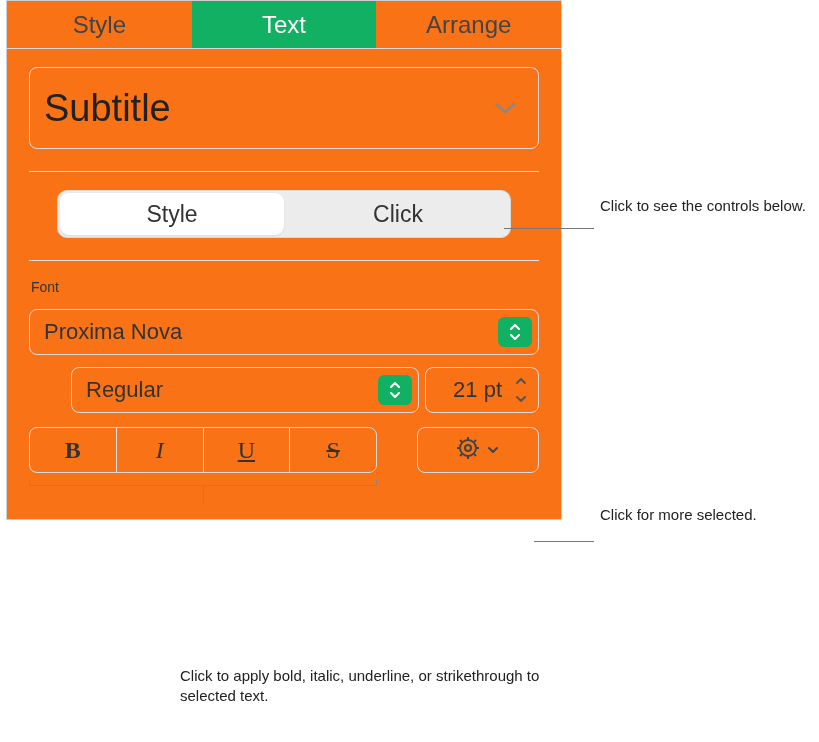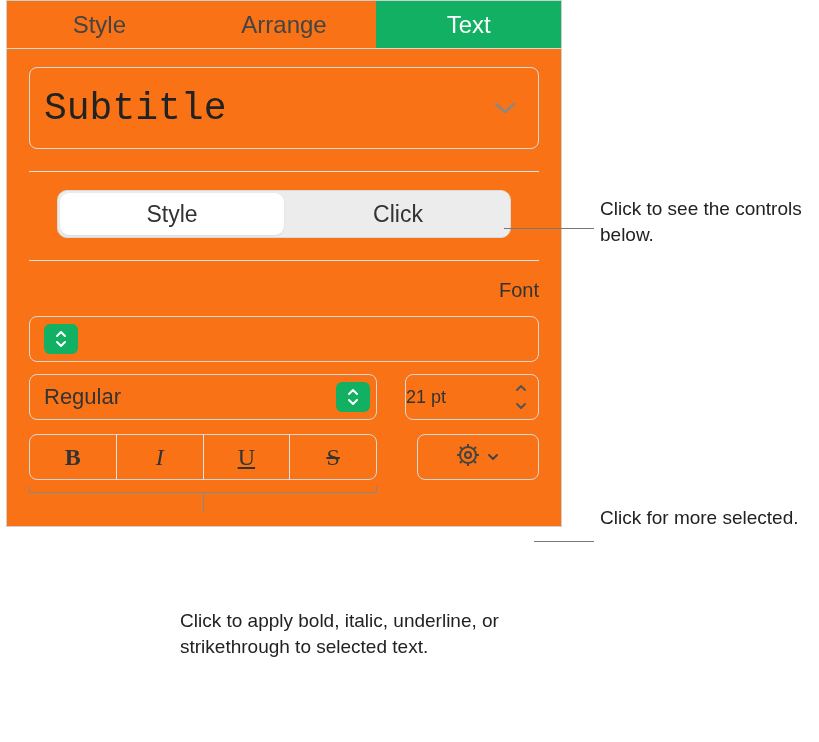--- a/index.html
+++ b/index.html
@@ -46,21 +46,20 @@
   }
   .paragraph-style {
     border: 1px solid #d9d9d9;
     border-radius: 8px;
     height: 82px;
     display: flex;
     align-items: center;
     justify-content: space-between;
     padding: 0 22px 0 14px;
     cursor: pointer;
-    font-family: Liberation Mono, monospace;
   }
   .paragraph-style-label {
     font-size: 38px;
     font-weight: 400;
     color: #222;
   }
   .chev-down svg { display:block; }
   .hr {
     height: 1px;
     background: #e2e2e2;
@@ -88,25 +87,24 @@
     color: #333;
     cursor: pointer;
   }
   .seg-item.active {
     background: #fff;
     border-radius: 9px;
     margin: 2px;
     box-shadow: 0 1px 2px rgba(0,0,0,0.08);
   }
   .section-label {
-    font-size: 20px;
+    font-size: 14px;
     color: #333;
     margin: 6px 0 14px 2px;
     font-weight: 500;
-    text-align: right;
   }
   .font-row1 {
     display: flex;
     margin-bottom: 12px;
   }
   .font-family {
     flex: 1;
     height: 46px;
     border: 1px solid #d9d9d9;
     border-radius: 8px;
@@ -122,22 +120,23 @@
     height: 30px;
     background: #11b063;
     border-radius: 6px;
     display: flex;
     align-items: center;
     justify-content: center;
   }
   .green-popup svg { display:block; }
   .font-row2 {
     display: flex;
-    gap: 28px;
+    gap: 6px;
     margin-bottom: 14px;
+    margin-left: 42px;
   }
   .font-weight {
     width: 348px;
     height: 46px;
     border: 1px solid #d9d9d9;
     border-radius: 8px;
     display: flex;
     align-items: center;
     justify-content: space-between;
     padding: 0 6px 0 14px;
@@ -148,22 +147,22 @@
     flex: 1;
     height: 46px;
     border: 1px solid #d9d9d9;
     border-radius: 8px;
     display: flex;
     align-items: center;
     padding: 0 6px 0 0;
   }
   .font-size-val {
     flex: 1;
-    text-align: left;
-    font-size: 18px;
+    text-align: right;
+    font-size: 22px;
     padding-right: 8px;
   }
   .stepper {
     display: flex;
     flex-direction: column;
     gap: 0;
   }
   .stepper .btn {
     width: 22px;
     height: 18px;
@@ -236,44 +235,44 @@
   }
   .bracket .end-l, .bracket .end-r {
     position:absolute; top:0; width:1px; height:7px; background:#888;
   }
   .bracket .end-l { left:0; }
   .bracket .end-r { right:0; }
 
   
   .callout {
     position: absolute;
-    font-size: 19px;
+    font-size: 15px;
     color: #222;
     line-height: 1.35;
   }
   .callout-1 { left: 600px; top: 196px; width: 210px; }
   .callout-2 { left: 600px; top: 505px; width: 210px; }
-  .callout-3 { left: 180px; top: 608px; width: 360px; }
+  .callout-3 { left: 180px; top: 666px; width: 360px; }
 
   .lead-line {
     position: absolute;
     background: #777;
   }
   .ll1 { left: 504px; top: 228px; width: 90px; height: 1px; }
   .ll2 { left: 534px; top: 541px; width: 60px; height: 1px; }
 </style>
 </head>
 <body>
 
 <div class="panel">
 
   <div class="top-tabs">
     <div class="top-tab">Style</div>
+    <div class="top-tab active">Text</div>
     <div class="top-tab">Arrange</div>
-    <div class="top-tab active">Text</div>
   </div>
 
   <div class="panel-body">
 
     <div class="paragraph-style">
       <span class="paragraph-style-label">Subtitle</span>
       <span class="chev-down">
         <svg width="22" height="14" viewBox="0 0 22 14">
             <path d="M2 3 L11 11 L20 3" stroke="#888" stroke-width="2.5" fill="none" stroke-linecap="round" stroke-linejoin="round"></path>
           </svg>
@@ -288,20 +287,21 @@
         <div class="seg-item">Click</div>
       </div>
     </div>
 
     <div class="hr"></div>
 
     <div class="section-label">Font</div>
 
     <div class="font-row1">
       <div class="font-family">
+        <span>Proxima Nova</span>
         <span class="green-popup">
           <svg width="14" height="18" viewBox="0 0 14 18">
             <path d="M3 6 L7 2 L11 6" stroke="#fff" stroke-width="2" fill="none" stroke-linecap="round" stroke-linejoin="round"></path>
             <path d="M3 12 L7 16 L11 12" stroke="#fff" stroke-width="2" fill="none" stroke-linecap="round" stroke-linejoin="round"></path>
           </svg>
         </span>
       </div>
     </div>
 
     <div class="font-row2">

